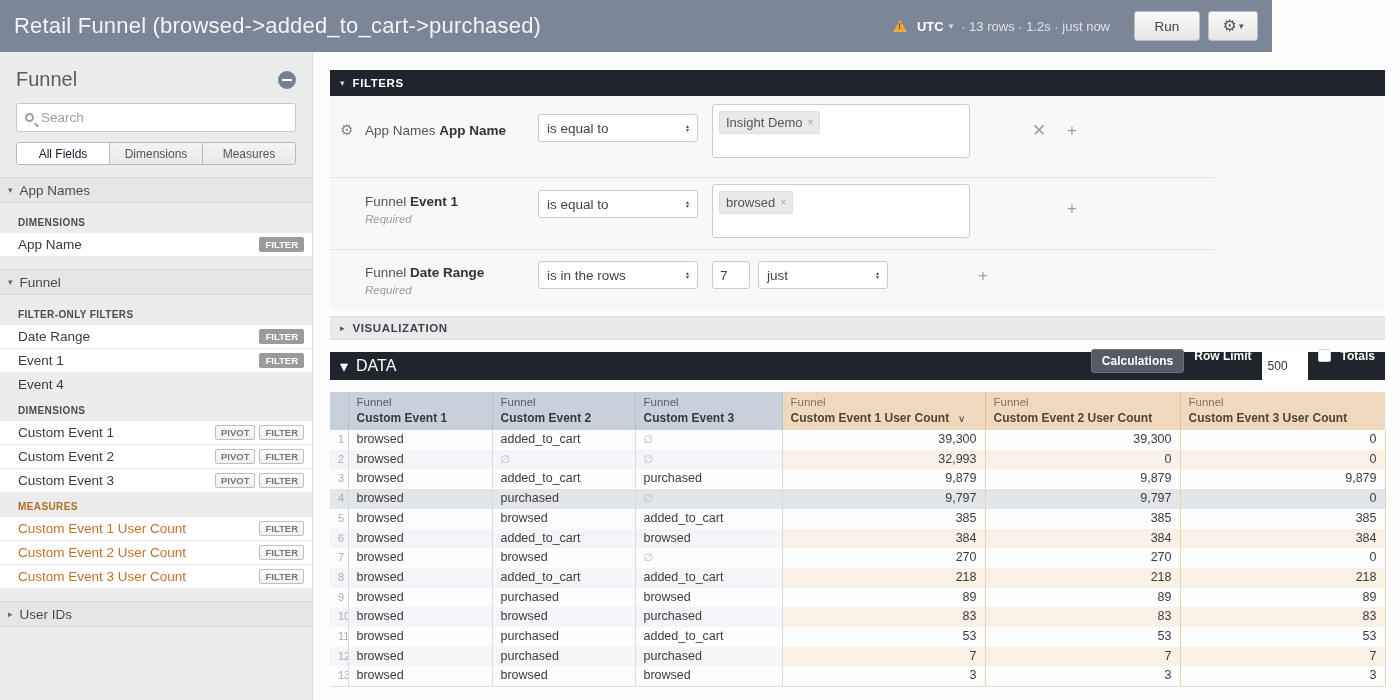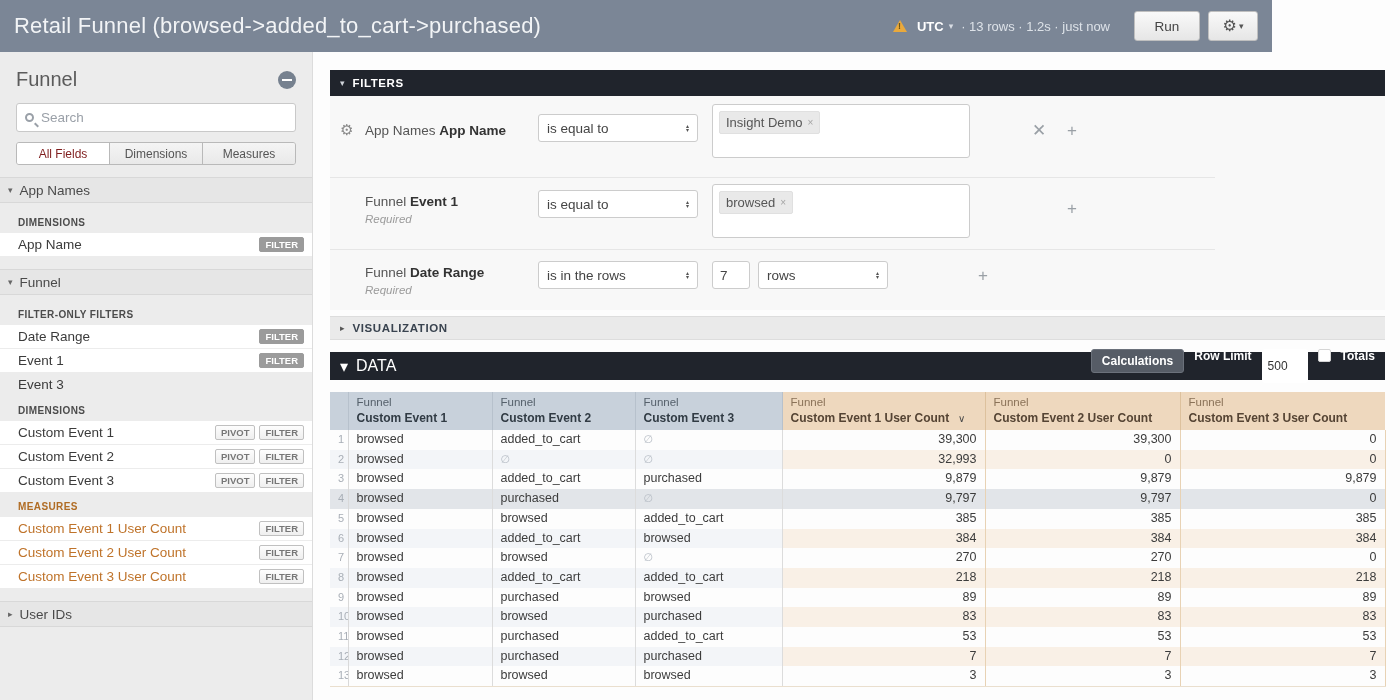--- a/index.html
+++ b/index.html
@@ -27,21 +27,21 @@
   .minus-circle { width:18px; height:18px; border-radius:50%; background:#76818f; position:relative; cursor:pointer; }
   .minus-circle:after { content:""; position:absolute; left:4px; top:8px; width:10px; height:2px; background:#fff; }
   .sb-search { margin:6px 16px 0 16px; height:29px; background:#fff; border:1px solid #c9c9c9; border-radius:3px; display:flex; align-items:center; padding:0 8px; gap:7px; }
   .mag { width:9px; height:9px; border:2px solid #9aa0a8; border-radius:50%; position:relative; flex:none; }
   .mag:after { content:""; position:absolute; width:5px; height:2px; background:#9aa0a8; transform:rotate(45deg); left:7px; top:9px; }
   .sb-search input { border:none; outline:none; font-size:13.5px; color:#444; width:100%; background:transparent; font-family:"Liberation Sans",sans-serif; }
   .sb-search input::placeholder { color:#9aa0a8; }
   .sb-tabs { display:flex; margin:10px 16px 0 16px; border:1px solid #b9b9b9; border-radius:3px; overflow:hidden; height:23px; }
   .sb-tab { flex:1; background:linear-gradient(#f4f4f4,#e9e9e9); font-size:12px; color:#555; display:flex; align-items:center; justify-content:center; border-right:1px solid #b9b9b9; cursor:pointer; }
   .sb-tab:last-child { border-right:none; }
-  .sb-tab.active { background:#fff; color:#7f1d1d; }
+  .sb-tab.active { background:#fff; color:#0f172a; }
   .sb-groups { margin-top:12px; }
   .sb-group-header { height:26px; background:#e6e6e6; border-top:1px solid #d8d8d8; border-bottom:1px solid #d8d8d8; display:flex; align-items:center; padding-left:8px; gap:7px; font-size:13.5px; color:#4a4a4a; cursor:pointer; margin-bottom:6px; }
   .sb-group-header .tri { font-size:9px; color:#666; }
   .sb-group-gap { height:12px; }
   .sb-sec-heading { font-size:10px; font-weight:bold; letter-spacing:.4px; color:#4c4c4c; padding:8px 0 5px 18px; }
   .sb-sec-heading.measures { color:#b06c24; }
   .sb-field { height:23px; margin-bottom:1px; display:flex; align-items:center; padding-left:18px; padding-right:8px; font-size:13.5px; color:#3b3b3b; cursor:pointer; }
   .sb-field.selected { background:#fff; }
   .sb-field.measure { color:#bf732a; }
   .sb-field .badges { margin-left:auto; display:flex; gap:4px; }
@@ -167,21 +167,21 @@
           <span class="badge active">FILTER</span>
         </span>
       </div>
       <div class="sb-field selected">
         <span>Event 1</span>
         <span class="badges">
           <span class="badge active">FILTER</span>
         </span>
       </div>
       <div class="sb-field">
-        <span>Event 3</span>
+        <span>Event 4</span>
         <span class="badges"></span>
       </div>
       <div class="sb-sec-heading">DIMENSIONS</div>
       <div class="sb-field selected">
         <span>Custom Event 1</span>
         <span class="badges">
           <span class="badge inactive">PIVOT</span>
           <span class="badge inactive">FILTER</span>
         </span>
       </div>
@@ -271,21 +271,21 @@
         <div class="f-label"><span>Funnel </span><b>Date Range</b><div class="f-required">Required</div></div>
         <div class="select-box f-op">
           <span>is in the rows</span>
           <span class="updown">
             <span>▴</span>
             <span>▾</span>
           </span>
         </div>
         <input class="f-num" value="7" style="">
         <div class="select-box f-unit">
-          <span>rows</span>
+          <span>just</span>
           <span class="updown">
             <span>▴</span>
             <span>▾</span>
           </span>
         </div>
         <span class="f-act a-add">+</span>
       </div>
     </div>
 
   <div class="section-bar-light">

